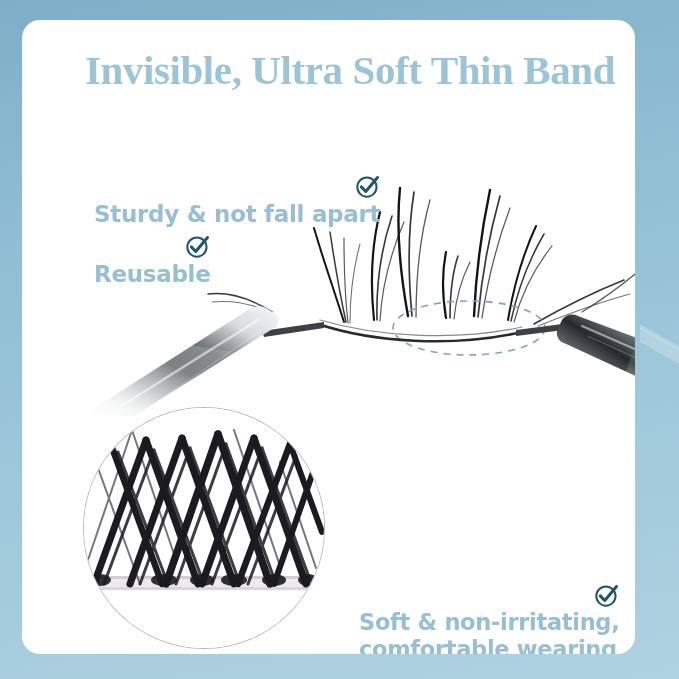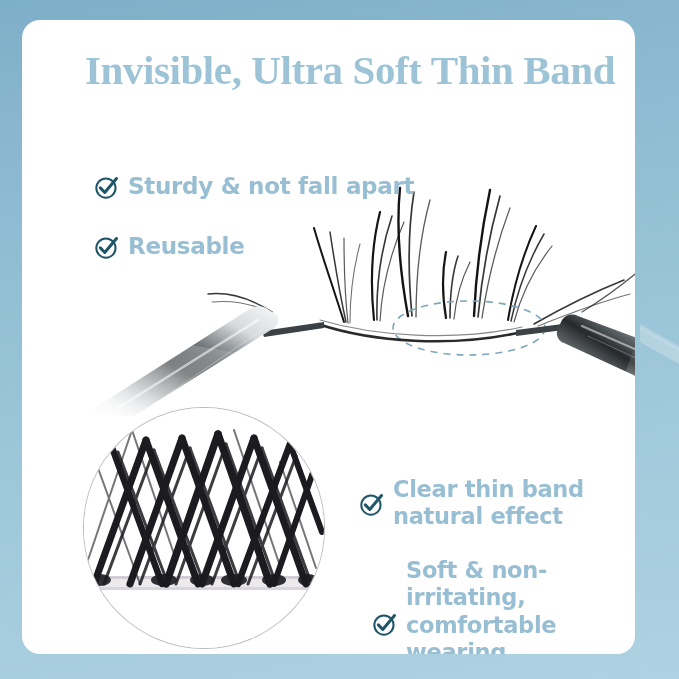--- a/index.html
+++ b/index.html
@@ -46,22 +46,23 @@
     font-size: 41px;
     letter-spacing: -0.4px;
     color: #9cc3d6;
     white-space: nowrap;
   }
 
   
   .bullet {
     position: absolute;
     display: flex;
-    align-items: center;
-    gap: 9px;
+    align-items: flex-end;
+    gap: 1px;
+    flex-direction: column;
   }
   .bullet .check-icon {
     flex: 0 0 auto;
     width: 25px;
     height: 25px;
     margin-top: 2px;
   }
   .bullet .check-icon svg { display: block; }
   .bullet .b-text {
     font-family: "DejaVu Sans", "Liberation Sans", sans-serif;
@@ -69,21 +70,21 @@
     color: #97bed2;
     font-size: 23px;
     line-height: 1.22;
     letter-spacing: -0.3px;
     white-space: pre-line;
   }
 
   #bullet-sturdy   { left: 72px;  top: 152px; }
   #bullet-reusable { left: 72px;  top: 212px; }
   #bullet-clear    { left: 337px; top: 456px; }
-  #bullet-soft     { left: 350px; top: 537px; }
+  #bullet-soft     { left: 337px; top: 537px; }
 
   #bullet-clear .b-text,
   #bullet-soft  .b-text { font-size: 22.5px; }
 
   #bullet-soft .check-icon { margin-top: 26px; }
 
   
   .hero {
     position: absolute;
     left: 0;
@@ -291,30 +292,20 @@
     <div class="bullet" id="bullet-reusable">
       <span class="check-icon">
         <svg viewBox="0 0 26 26" xmlns="http://www.w3.org/2000/svg">
           <circle cx="12.4" cy="13.6" r="10" fill="none" stroke="#1f5569" stroke-width="2.1"></circle>
           <path d="M6.6 13.4 L 11.2 18.2 L 23.4 3.6" fill="none" stroke="#1f5569" stroke-width="3.1" stroke-linecap="round" stroke-linejoin="round"></path>
         </svg>
       </span>
       <span class="b-text">Reusable</span>
     </div>
 
-    <div class="bullet" id="bullet-clear">
-      <span class="check-icon">
-        <svg viewBox="0 0 26 26" xmlns="http://www.w3.org/2000/svg">
-          <circle cx="12.4" cy="13.6" r="10" fill="none" stroke="#1f5569" stroke-width="2.1"></circle>
-          <path d="M6.6 13.4 L 11.2 18.2 L 23.4 3.6" fill="none" stroke="#1f5569" stroke-width="3.1" stroke-linecap="round" stroke-linejoin="round"></path>
-        </svg>
-      </span>
-      <span class="b-text">Clear thin band
-natural effect</span>
-    </div>
 
     <div class="bullet" id="bullet-soft">
       <span class="check-icon">
         <svg viewBox="0 0 26 26" xmlns="http://www.w3.org/2000/svg">
           <circle cx="12.4" cy="13.6" r="10" fill="none" stroke="#1f5569" stroke-width="2.1"></circle>
           <path d="M6.6 13.4 L 11.2 18.2 L 23.4 3.6" fill="none" stroke="#1f5569" stroke-width="3.1" stroke-linecap="round" stroke-linejoin="round"></path>
         </svg>
       </span>
       <span class="b-text">Soft &amp; non-irritating,
 comfortable wearing</span>

